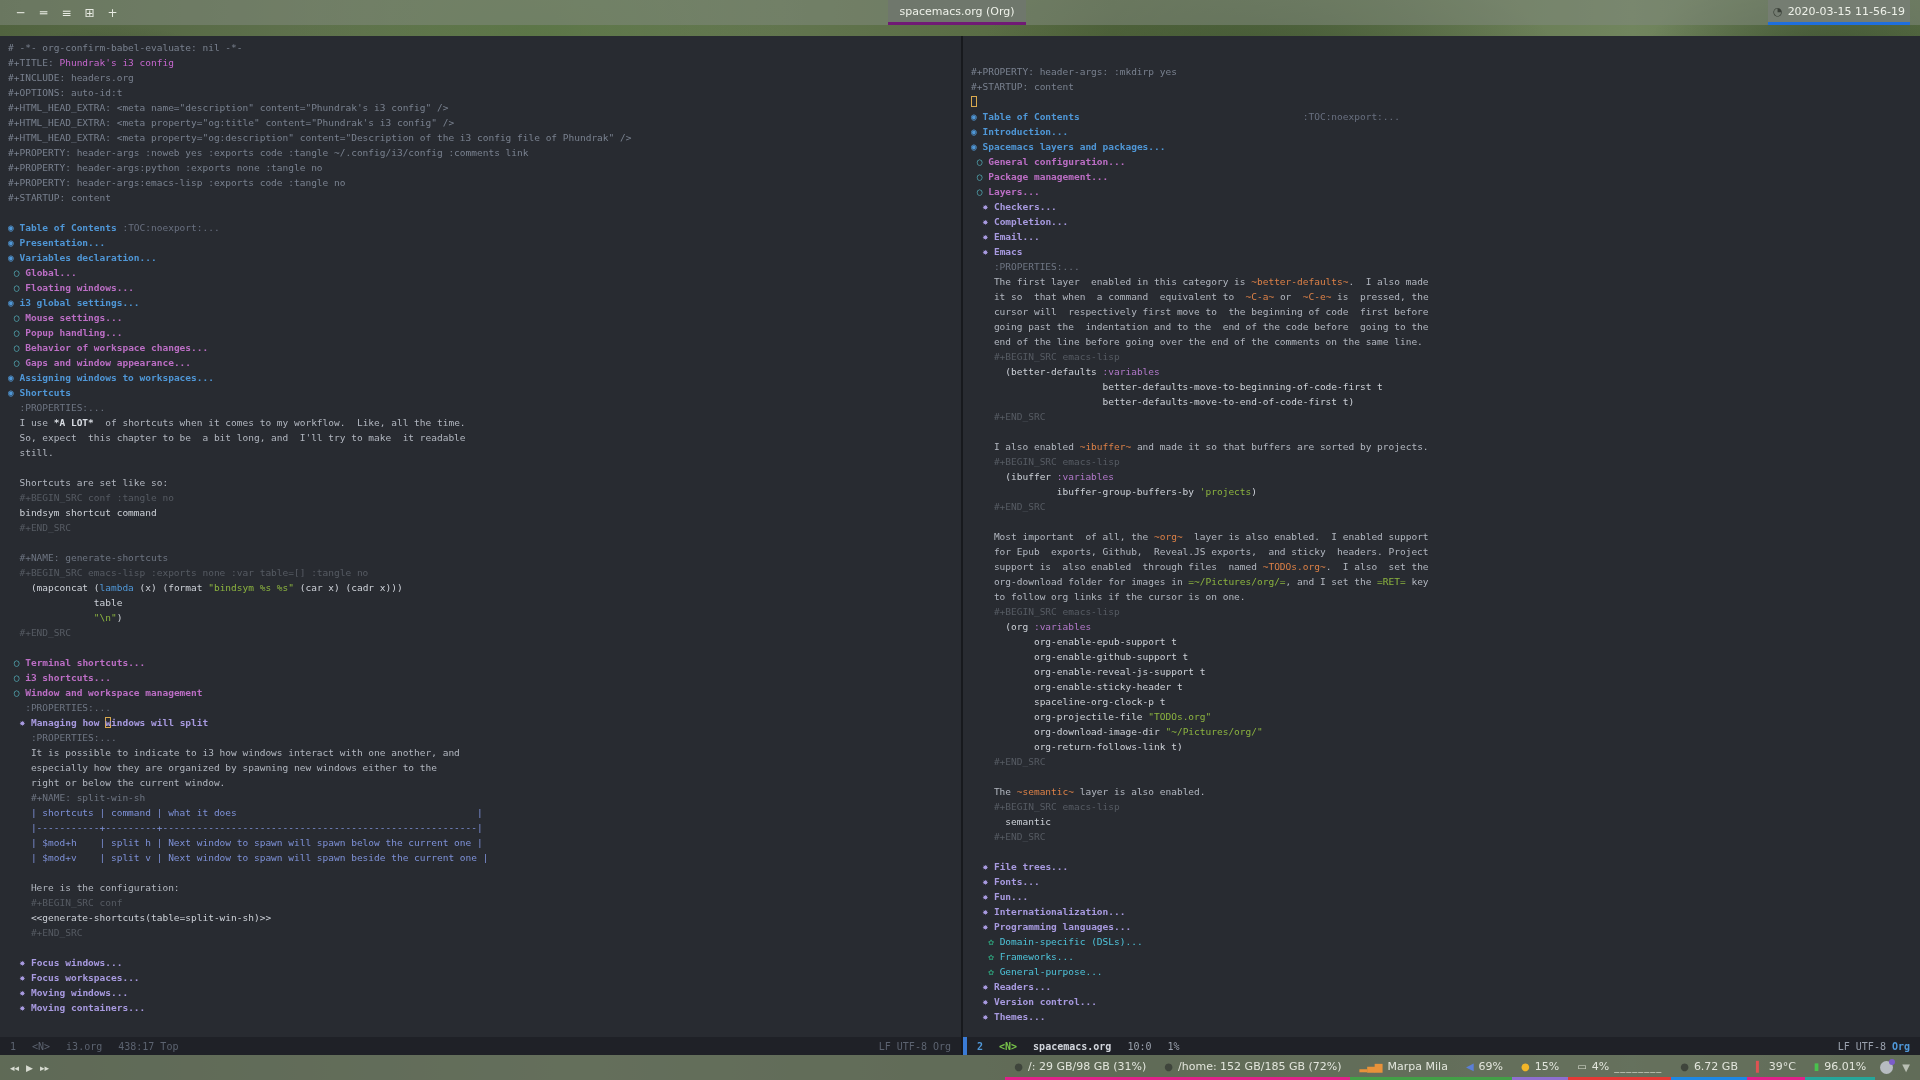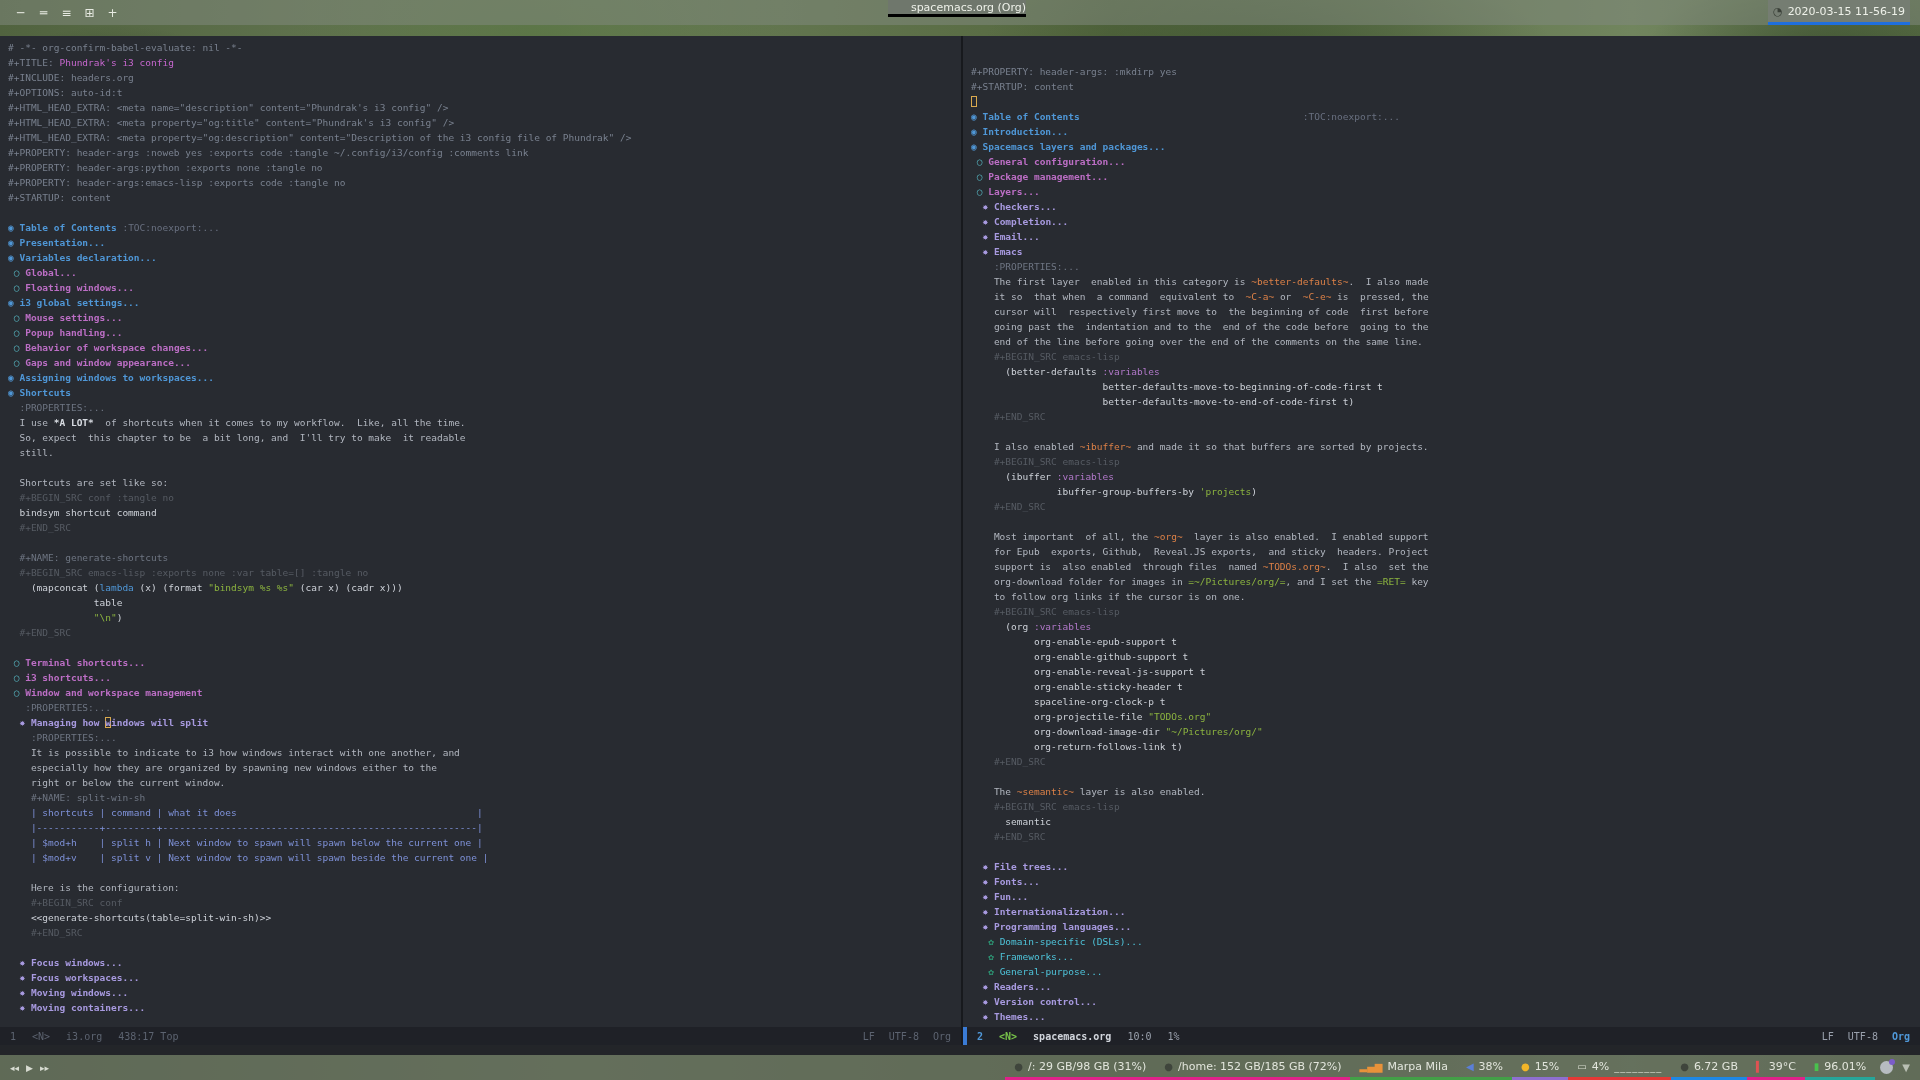--- a/index.html
+++ b/index.html
@@ -17,36 +17,36 @@
       linear-gradient(90deg, #51633f, #6a7d58 30%, #55683f 58%, #71855e 85%, #5c7048);
   }
   
   .topbar {
     position:absolute; top:0; left:0; width:1920px; height:25px;
     background:rgba(128,136,124,.55);
   }
   .layout-icons { position:absolute; left:14px; top:0; height:25px; display:flex; gap:10px; align-items:center; color:#e8ebe3; font-size:12px; }
   .layout-icons span { width:13px; text-align:center; cursor:default; }
   .title-tab {
-    position:absolute; left:888px; top:0; width:138px; height:17px;
-    background:#6f776c; border-bottom:3px solid #000000;
-    display:flex; align-items:center; justify-content:flex-end;
+    position:absolute; left:888px; top:0; width:138px; height:25px;
+    background:#6f776c; border-bottom:3px solid #701a75;
+    display:flex; align-items:center; justify-content:center;
     color:#eef1e9; font-size:11px;
   }
   .clock-tab {
     position:absolute; left:1768px; top:0; width:142px; height:25px;
     background:#757d72; border-bottom:3px solid #1f6fdd;
     display:flex; align-items:center; justify-content:center; gap:5px;
     color:#eef1e9; font-size:11px;
   }
   .clock-glyph { color:#3a4038; font-size:11px; }
   
   .emacs-frame {
     position:absolute; top:36px; left:0; width:1920px; height:1019px;
-    background:#282b31; display:flex; flex-direction:column;
+    background:#282b31; display:flex; flex-direction:row;
   }
   .windows { flex:1; display:flex; min-height:0; }
   .ewin { display:flex; flex-direction:column; min-width:0; }
   .ewin.left { width:961px; }
   .ewin.right { flex:1;margin-top:24px; }
   .vdivider { width:2px; background:#17191d; }
   .buffer {
     flex:1; overflow:hidden; padding:4px 0 0 8px;
     font:9.5px/15px "DejaVu Sans Mono", "DejaVu Sans", monospace;
     white-space:pre; color:#b2b7c0; font-variant-ligatures:none;
@@ -82,21 +82,21 @@
     gap:16px; padding:0 10px; font:10px "DejaVu Sans Mono", monospace;
     position:relative; flex:none;
   }
   .modeline.inactive { color:#5c6370; }
   .modeline.active { color:#9aa1ad; padding-left:14px; }
   .mlbar { position:absolute; left:0; top:0; width:4px; height:18px; background:#3a7bd5; }
   .active .ml-winnum { color:#4f97d7; font-weight:bold; }
   .active .ml-state { color:#77c24a; font-weight:bold; }
   .active .ml-buf { color:#d2d6dd; font-weight:bold; }
   .active .ml-mode { color:#4f97d7; font-weight:bold; }
-  .ml-right { margin-left:auto; display:flex; gap:14px; }
+  .ml-right { margin-left:auto; display:flex; gap:6px; }
   .minibuffer { height:10px; background:#232529; flex:none; }
   
   .polybar {
     position:absolute; left:0; bottom:0; width:1920px; height:25px;
     background:rgba(99,108,92,.8);
     display:flex; align-items:stretch; font-size:11px; color:#e2e5dc;
   }
   .media { display:flex; align-items:center; gap:7px; padding:0 10px; color:#d8dcd2; font-size:9px; }
   .media span { cursor:default; }
   .modules { margin-left:auto; display:flex; }
@@ -183,21 +183,21 @@
       <div class="module" style="border-bottom-color: rgb(224, 33, 138);">
         <span class="mod-icon" style="color: rgb(63, 69, 60);">●</span>
         <span>/home: 152 GB/185 GB (72%)</span>
       </div>
       <div class="module" style="border-bottom-color: rgb(67, 160, 71);">
         <span class="mod-icon" style="color: rgb(232, 146, 58);">▂▄▆</span>
         <span>Marpa Mila</span>
       </div>
       <div class="module" style="border-bottom-color: rgb(67, 160, 71);">
         <span class="mod-icon" style="color: rgb(91, 127, 216);">◀</span>
-        <span>38%</span>
+        <span>69%</span>
       </div>
       <div class="module" style="border-bottom-color: rgb(142, 111, 208);">
         <span class="mod-icon" style="color: rgb(242, 181, 40);">●</span>
         <span>15%</span>
       </div>
       <div class="module" style="border-bottom-color: rgb(229, 57, 53);">
         <span class="mod-icon" style="color: rgb(214, 218, 206);">▭</span>
         <span>4%</span>
         <span class="mod-graph">________</span>
       </div>

